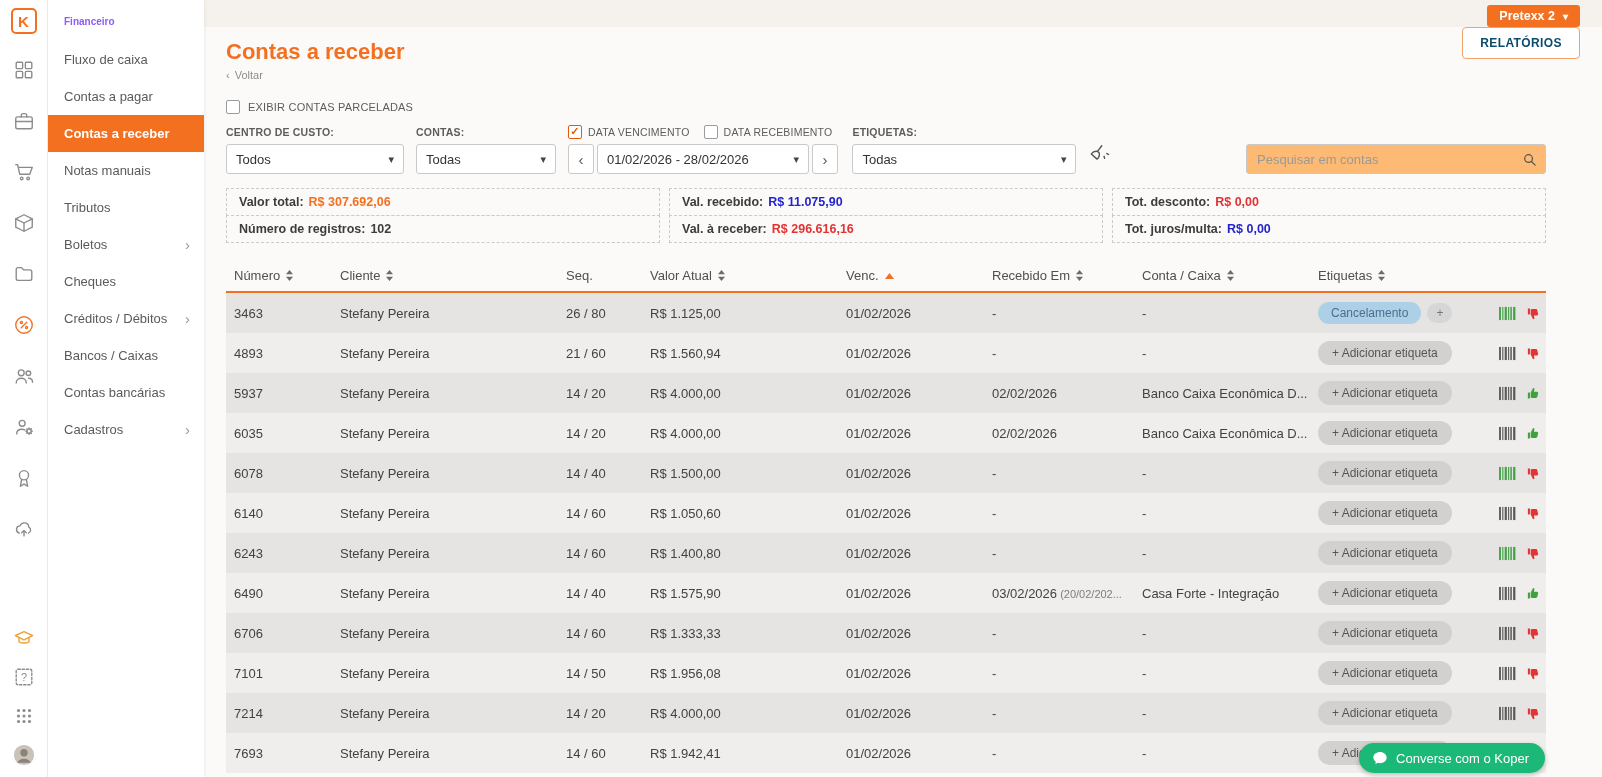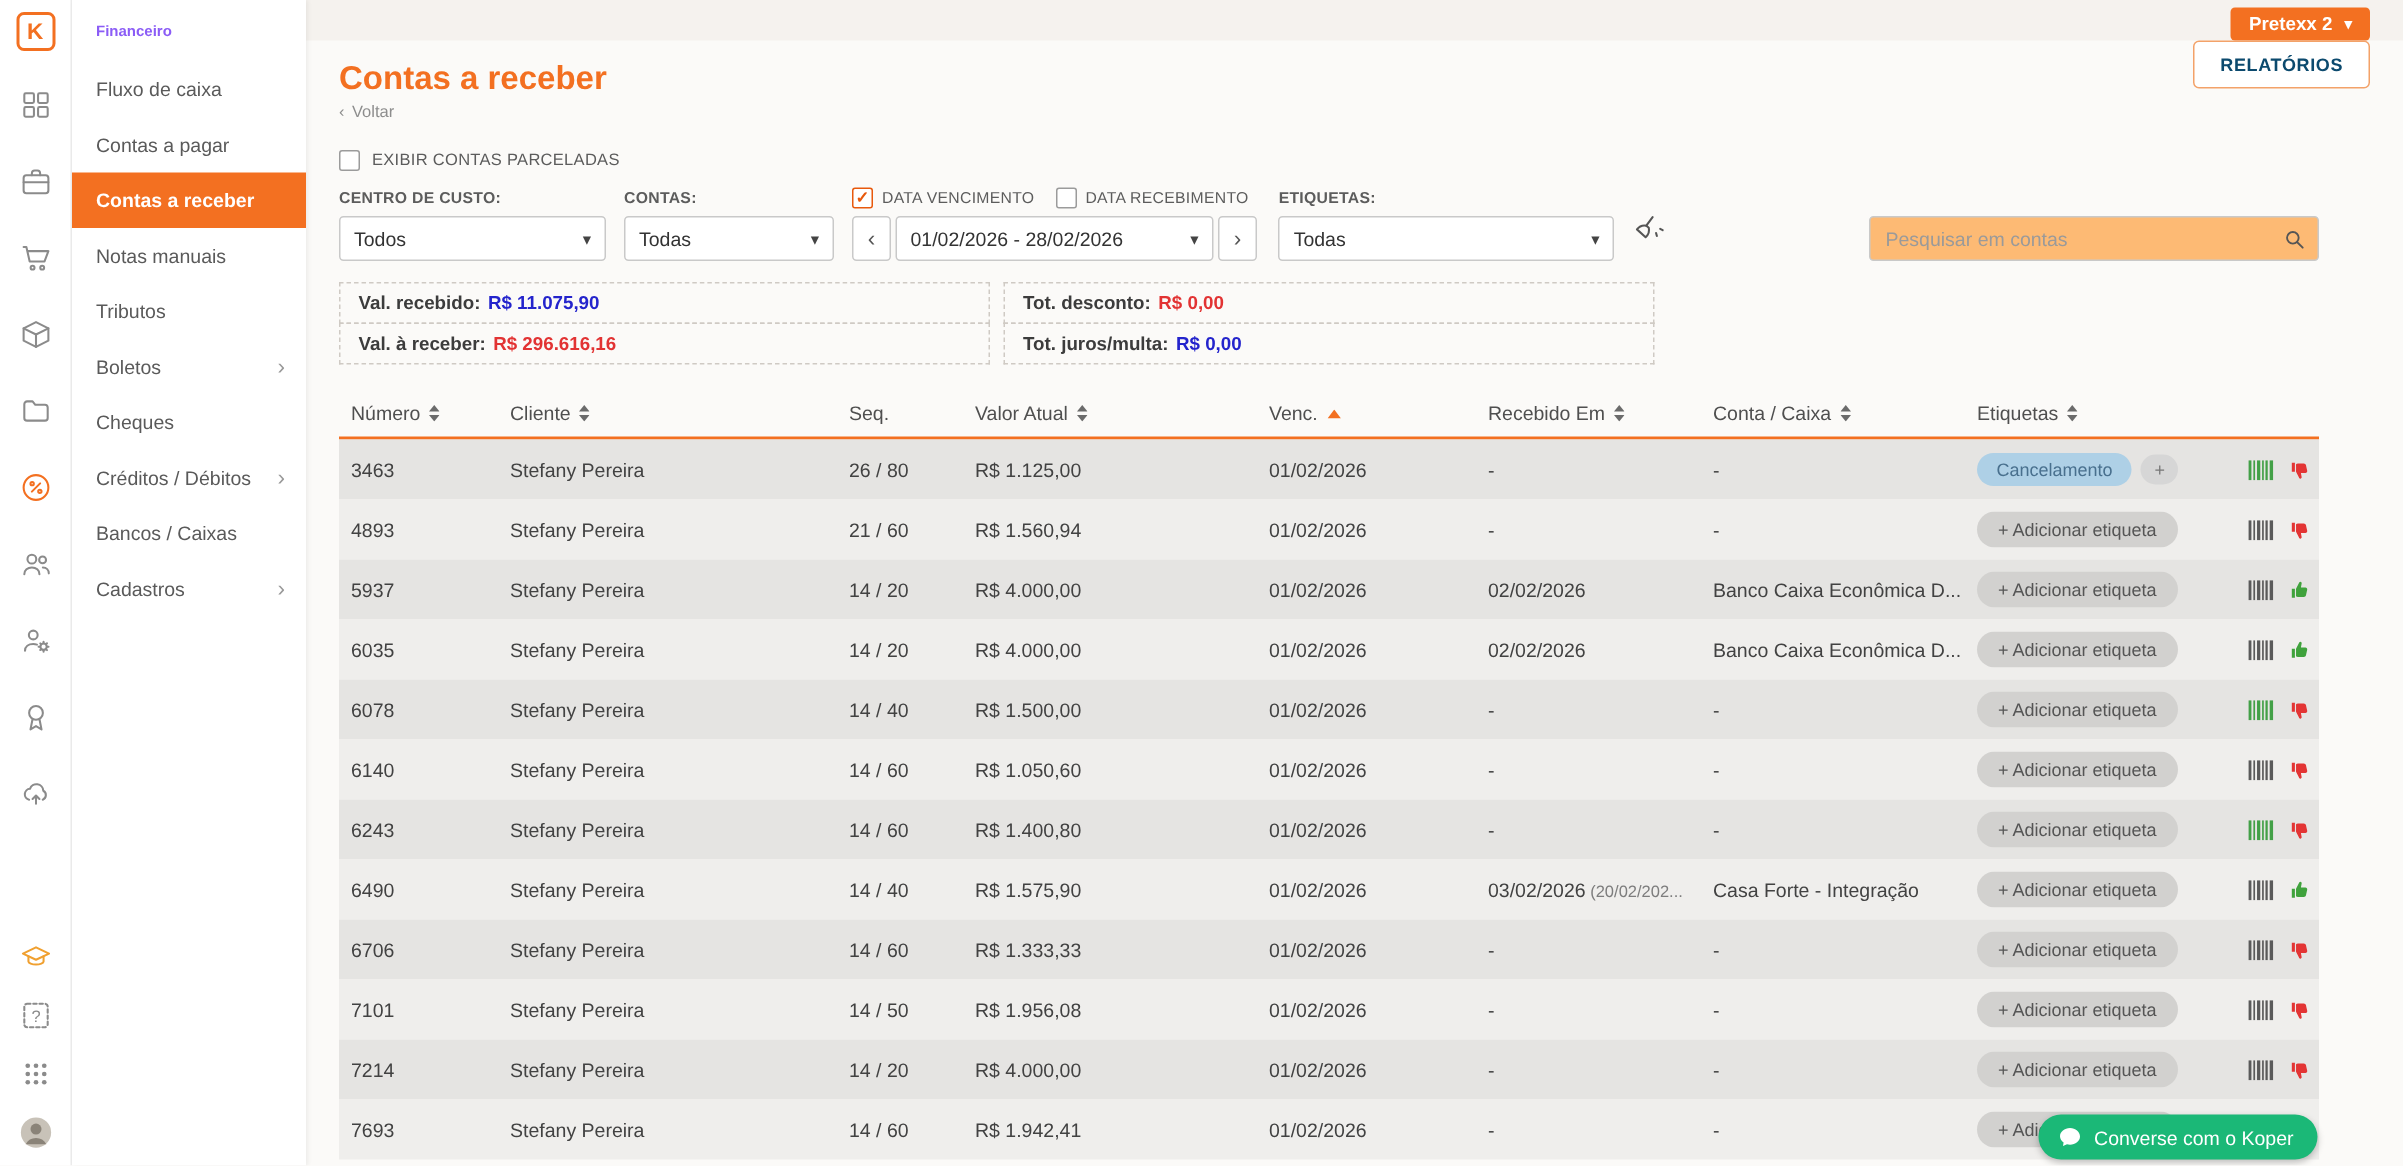--- a/index.html
+++ b/index.html
@@ -286,20 +286,23 @@
         <span>Cheques</span>
       </div>
       <div class="menu-item">
         <span>Créditos / Débitos</span>
         <span class="chev">›</span>
       </div>
       <div class="menu-item">
         <span>Bancos / Caixas</span>
       </div>
       <div class="menu-item">
+        <span>Contas bancárias</span>
+      </div>
+      <div class="menu-item">
         <span>Cadastros</span>
         <span class="chev">›</span>
       </div>
     </div>
 </div>
 
 <div class="main">
   <div class="topstrip">
     <div class="account-badge">
       <span>Pretexx 2</span>
@@ -373,20 +376,30 @@
         <span class="search-icon">
           <svg viewBox="0 0 24 24" fill="none" stroke="currentColor" stroke-width="2" stroke-linecap="round">
             <circle cx="10.5" cy="10.5" r="6.2"></circle>
               <path d="M15.2 15.2L21 21"></path>
           </svg>
         </span>
       </div>
     </div>
 
     <div class="summary">
+      <div>
+        <div class="sum-cell">
+          <span>Valor total:</span>
+          <span class="v-orange">R$ 307.692,06</span>
+        </div>
+        <div class="sum-cell">
+          <span>Número de registros:</span>
+          <span class="v-dark">102</span>
+        </div>
+      </div>
       <div>
         <div class="sum-cell">
           <span>Val. recebido:</span>
           <span class="v-blue">R$ 11.075,90</span>
         </div>
         <div class="sum-cell">
           <span>Val. à receber:</span>
           <span class="v-red">R$ 296.616,16</span>
         </div>
       </div>

